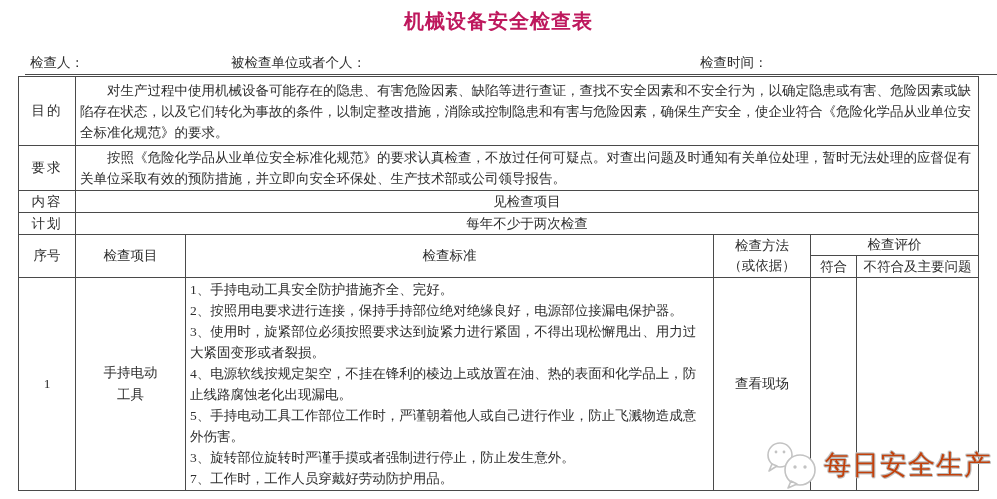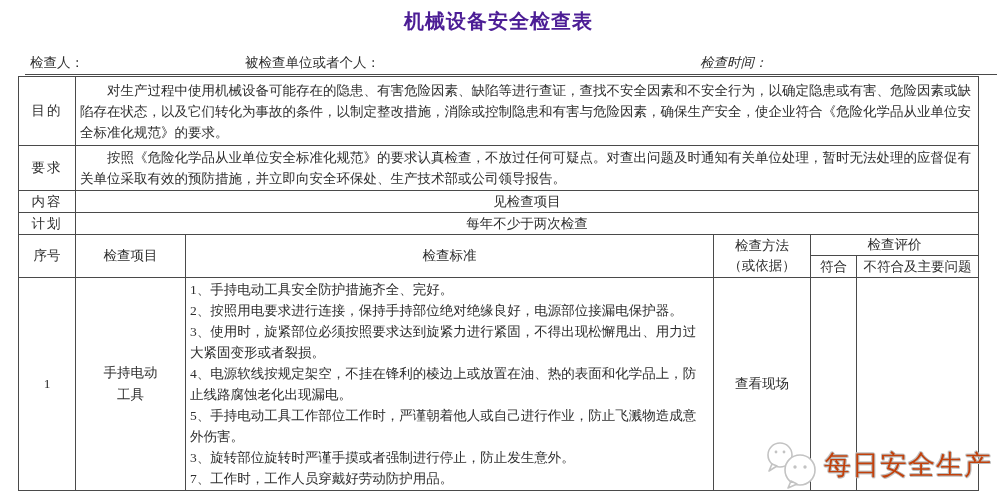--- a/index.html
+++ b/index.html
@@ -1,27 +1,27 @@
 <!DOCTYPE html>
 <html><head>
 <meta charset="utf-8">
 <style>
   html,body{margin:0;padding:0;background:#fff;}
   #page{position:relative;width:997px;height:499px;background:#ffffff;overflow:hidden;
         font-family:"Liberation Serif","DejaVu Serif",serif;color:#2e2e2e;}
   
   .doc-title{position:absolute;top:8px;left:0;width:100%;text-align:center;
         font-family:"Liberation Sans","DejaVu Sans",sans-serif;
-        font-size:20px;font-weight:bold;color:#4c1d95;letter-spacing:1px;}
+        font-size:20px;font-weight:bold;color:#be185d;letter-spacing:1px;}
   
   .meta{position:absolute;top:52px;left:0;width:997px;height:22px;font-size:13.5px;}
   .meta span{position:absolute;top:2px;white-space:nowrap;}
   .meta .m-inspector{left:30px;}
-  .meta .m-unit{left:245px;}
-  .meta .m-time{left:700px;font-style:italic;}
+  .meta .m-unit{left:231px;}
+  .meta .m-time{left:700px;}
   .meta-underline{position:absolute;top:74px;left:25px;width:972px;border-top:1px solid #4a4a4a;}
   
   table.sheet{position:absolute;top:76px;left:18px;width:960px;border-collapse:collapse;
         table-layout:fixed;font-size:13.5px;color:#2e2e2e;}
   table.sheet td,table.sheet th{border:1px solid #4a4a4a;font-weight:normal;
         padding:1px 4px;vertical-align:middle;overflow:hidden;}
   .lbl{text-align:center;letter-spacing:2px;}
   .para{text-align:left;text-indent:2em;line-height:21px;padding:2px 8px 2px 8px;margin-top:24px;}
   .ctr{text-align:center;}
   .std-cell{vertical-align:top;padding:3px 6px 2px 8px;}

